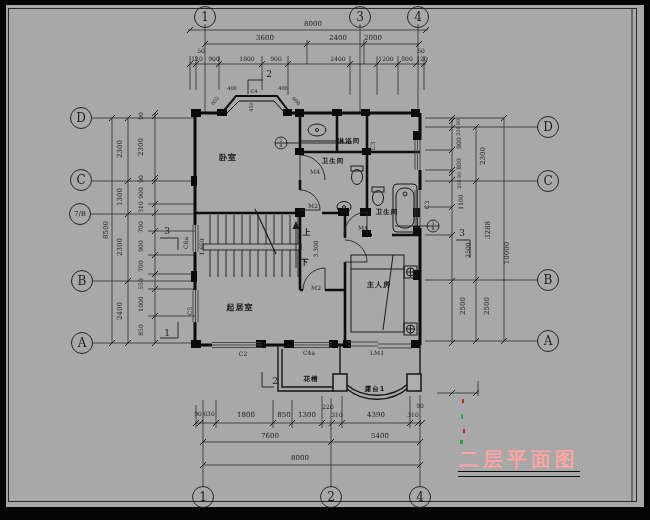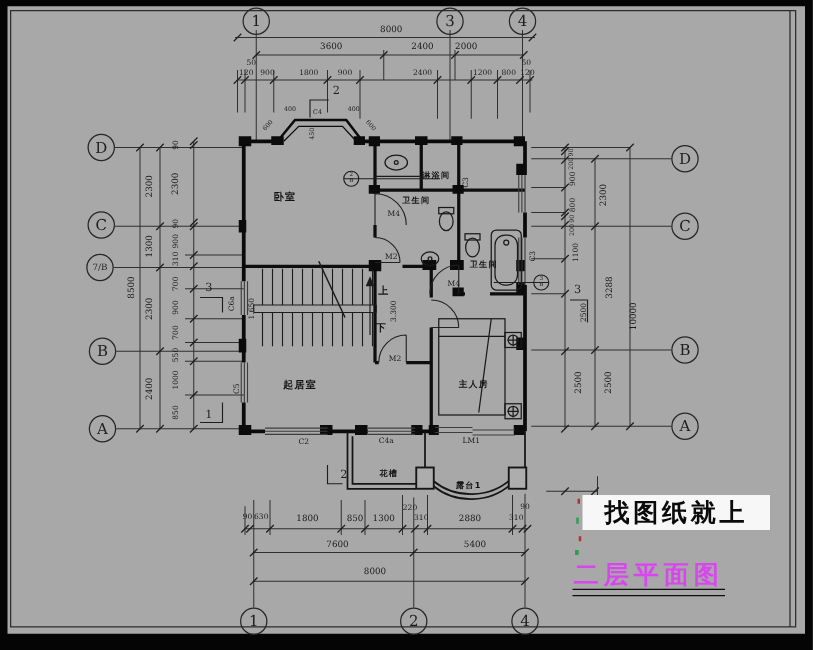--- a/index.html
+++ b/index.html
@@ -12,21 +12,21 @@
   .room{font-family:"DejaVu Sans",sans-serif;font-weight:bold;letter-spacing:1px;color:#121212;}
   .bubble{position:absolute;width:22px;height:22px;border:1.2px solid #262626;border-radius:50%;
           display:flex;align-items:center;justify-content:center;
           font-family:"DejaVu Serif",serif;font-size:12px;color:#1d1d1d;box-sizing:border-box;}
   .bubble.small{font-size:7px;}
   .wm{position:absolute;left:466px;top:396px;width:150px;}
   .wm1{background:#f7f7f7;color:#0a0a0a;font-weight:bold;font-size:20px;height:28px;
        line-height:28px;text-align:center;letter-spacing:3px;font-family:"DejaVu Sans",sans-serif;}
   .wm2{background:#1c2b90;color:#ffffff;font-weight:bold;font-size:15.5px;height:24px;
        line-height:24px;text-align:center;letter-spacing:0.5px;font-family:"DejaVu Sans",sans-serif;}
-  .dtitle{position:absolute;left:459px;top:446px;font-size:20px;font-weight:bold;color:#d946ef;
+  .dtitle{position:absolute;left:459px;top:446px;font-size:20px;font-weight:bold;color:#fca5a5;
           letter-spacing:4px;font-family:"DejaVu Sans",sans-serif;}
   .dunder{position:absolute;left:458px;width:122px;height:0;border-top:1.6px solid #0d0d0d;}
 </style>
 </head>
 <body>
 
 <div id="stage">
   <div id="paper"></div>
 
   <svg width="650" height="520" viewBox="0 0 650 520">
@@ -280,21 +280,21 @@
       <span class="lbl" style="left: 296px; top: 101px; font-size: 5px; transform: translate(-50%, -50%) rotate(48deg);">600</span>
       <span class="lbl" style="left: 251px; top: 107px; font-size: 5px; transform: translate(-50%, -50%) rotate(-90deg);">450</span>
       <span class="lbl" style="left: 269px; top: 74px; font-size: 9px; transform: translate(-50%, -50%);">2</span>
       <span class="lbl" style="left: 198px; top: 414px; font-size: 6px; transform: translate(-50%, -50%);">90</span>
       <span class="lbl" style="left: 209px; top: 414px; font-size: 6px; transform: translate(-50%, -50%);">630</span>
       <span class="lbl" style="left: 246px; top: 415px; transform: translate(-50%, -50%);">1800</span>
       <span class="lbl" style="left: 284px; top: 415px; transform: translate(-50%, -50%);">850</span>
       <span class="lbl" style="left: 307px; top: 415px; transform: translate(-50%, -50%);">1300</span>
       <span class="lbl" style="left: 328px; top: 407px; font-size: 6px; transform: translate(-50%, -50%);">220</span>
       <span class="lbl" style="left: 337px; top: 415px; font-size: 6px; transform: translate(-50%, -50%);">310</span>
-      <span class="lbl" style="left: 376px; top: 415px; transform: translate(-50%, -50%);">2880</span>
+      <span class="lbl" style="left: 376px; top: 415px; transform: translate(-50%, -50%);">4390</span>
       <span class="lbl" style="left: 413px; top: 415px; font-size: 6px; transform: translate(-50%, -50%);">310</span>
       <span class="lbl" style="left: 420px; top: 406px; font-size: 6px; transform: translate(-50%, -50%);">90</span>
       <span class="lbl" style="left: 270px; top: 436px; transform: translate(-50%, -50%);">7600</span>
       <span class="lbl" style="left: 380px; top: 436px; transform: translate(-50%, -50%);">5400</span>
       <span class="lbl" style="left: 300px; top: 458px; transform: translate(-50%, -50%);">8000</span>
       <span class="lbl" style="left: 141px; top: 116px; font-size: 6px; transform: translate(-50%, -50%) rotate(-90deg);">90</span>
       <span class="lbl" style="left: 141px; top: 147px; transform: translate(-50%, -50%) rotate(-90deg);">2300</span>
       <span class="lbl" style="left: 141px; top: 179px; font-size: 6px; transform: translate(-50%, -50%) rotate(-90deg);">90</span>
       <span class="lbl" style="left: 141px; top: 193px; font-size: 6px; transform: translate(-50%, -50%) rotate(-90deg);">900</span>
       <span class="lbl" style="left: 141px; top: 207px; font-size: 6px; transform: translate(-50%, -50%) rotate(-90deg);">310</span>
@@ -333,21 +333,21 @@
       <span class="lbl" style="left: 315px; top: 172px; font-size: 6px; transform: translate(-50%, -50%);">M4</span>
       <span class="lbl" style="left: 313px; top: 206px; font-size: 6px; transform: translate(-50%, -50%);">M2</span>
       <span class="lbl room" style="left: 387px; top: 212px; font-size: 6.5px; transform: translate(-50%, -50%);">卫生间</span>
       <span class="lbl" style="left: 363px; top: 228px; font-size: 6px; transform: translate(-50%, -50%);">M4</span>
       <span class="lbl room" style="left: 307px; top: 233px; font-size: 8px; transform: translate(-50%, -50%);">上</span>
       <span class="lbl room" style="left: 305px; top: 263px; font-size: 8px; transform: translate(-50%, -50%);">下</span>
       <span class="lbl" style="left: 316px; top: 249px; font-size: 6px; transform: translate(-50%, -50%) rotate(-90deg);">3.300</span>
       <span class="lbl" style="left: 202px; top: 247px; font-size: 6px; transform: translate(-50%, -50%) rotate(-90deg);">1.650</span>
       <span class="lbl" style="left: 316px; top: 288px; font-size: 6px; transform: translate(-50%, -50%);">M2</span>
       <span class="lbl room" style="left: 240px; top: 308px; font-size: 8px; transform: translate(-50%, -50%);">起居室</span>
-      <span class="lbl room" style="left: 379px; top: 308px; font-size: 7px; transform: translate(-50%, -50%);">主人房</span>
+      <span class="lbl room" style="left: 379px; top: 285px; font-size: 7px; transform: translate(-50%, -50%);">主人房</span>
       <span class="lbl" style="left: 243px; top: 354px; font-size: 6px; transform: translate(-50%, -50%);">C2</span>
       <span class="lbl" style="left: 309px; top: 353px; font-size: 6px; transform: translate(-50%, -50%);">C4a</span>
       <span class="lbl" style="left: 377px; top: 353px; font-size: 6px; transform: translate(-50%, -50%);">LM1</span>
       <span class="lbl room" style="left: 311px; top: 379px; font-size: 6.5px; transform: translate(-50%, -50%);">花槽</span>
       <span class="lbl room" style="left: 375px; top: 389px; font-size: 6.5px; transform: translate(-50%, -50%);">露台1</span>
       <span class="lbl" style="left: 373px; top: 146px; font-size: 6px; transform: translate(-50%, -50%) rotate(-90deg);">C3</span>
       <span class="lbl" style="left: 427px; top: 205px; font-size: 6px; transform: translate(-50%, -50%) rotate(-90deg);">C3</span>
       <span class="lbl" style="left: 275px; top: 381px; font-size: 9px; transform: translate(-50%, -50%);">2</span>
       <span class="lbl" style="left: 281px; top: 140.5px; font-size: 4.5px; transform: translate(-50%, -50%);">2</span>
       <span class="lbl" style="left: 281px; top: 146px; font-size: 4.5px; transform: translate(-50%, -50%);">B</span>
@@ -366,18 +366,17 @@
       <div class="bubble small" style="left: 69px; top: 203px;">7/B</div>
       <div class="bubble" style="left: 71px; top: 270px;">B</div>
       <div class="bubble" style="left: 71px; top: 332px;">A</div>
       <div class="bubble" style="left: 537px; top: 116px;">D</div>
       <div class="bubble" style="left: 537px; top: 170px;">C</div>
       <div class="bubble" style="left: 537px; top: 269px;">B</div>
       <div class="bubble" style="left: 537px; top: 330px;">A</div>
     </div>
 
   <div class="wm">
-    <div class="wm1">找图纸就上</div>
   </div>
   <div class="dtitle">二层平面图</div>
   <div class="dunder" style="top:471px"></div>
   <div class="dunder" style="top:476px"></div>
 </div>
 
 </body></html>

